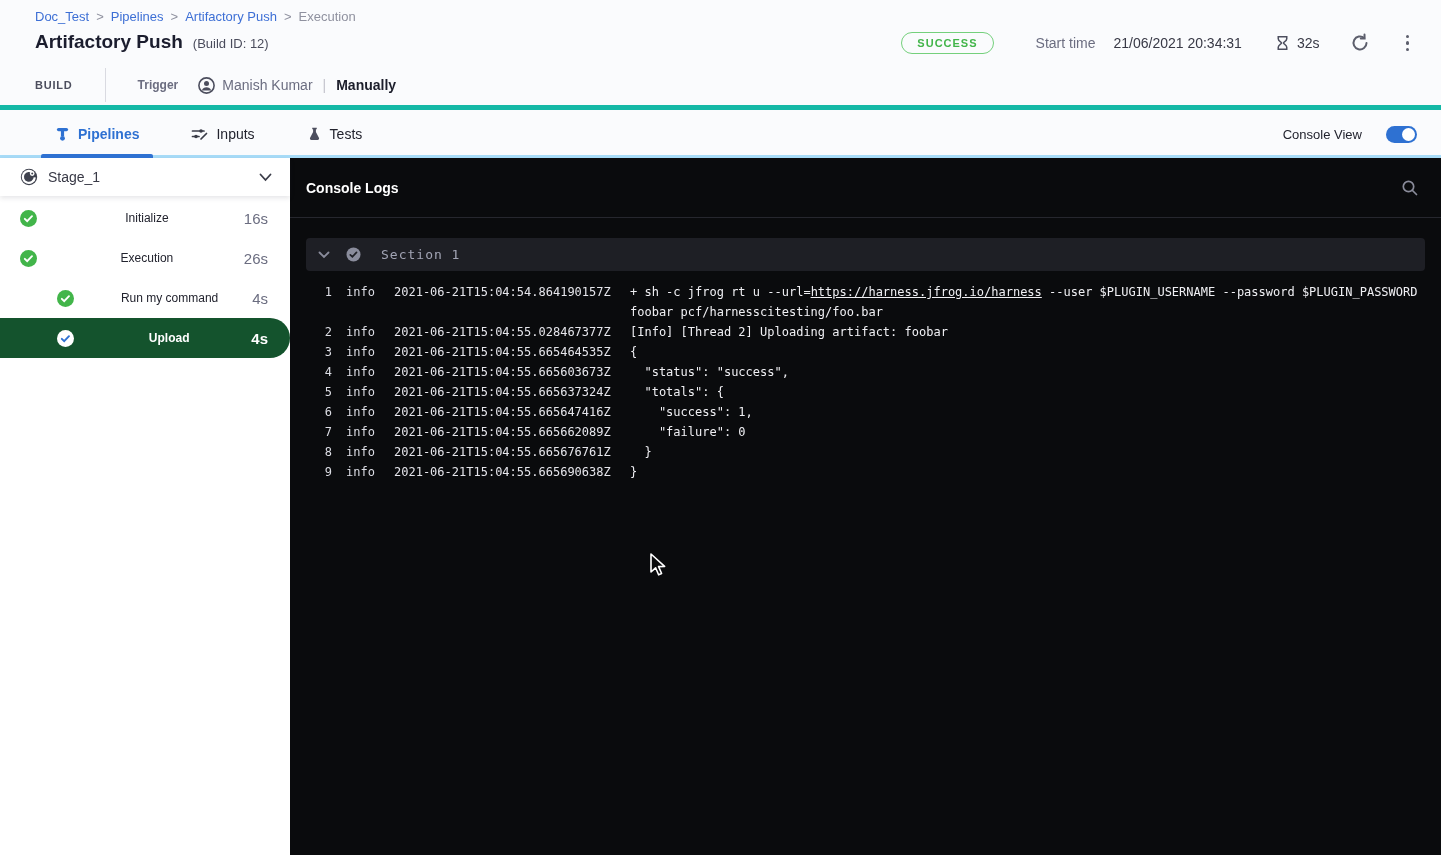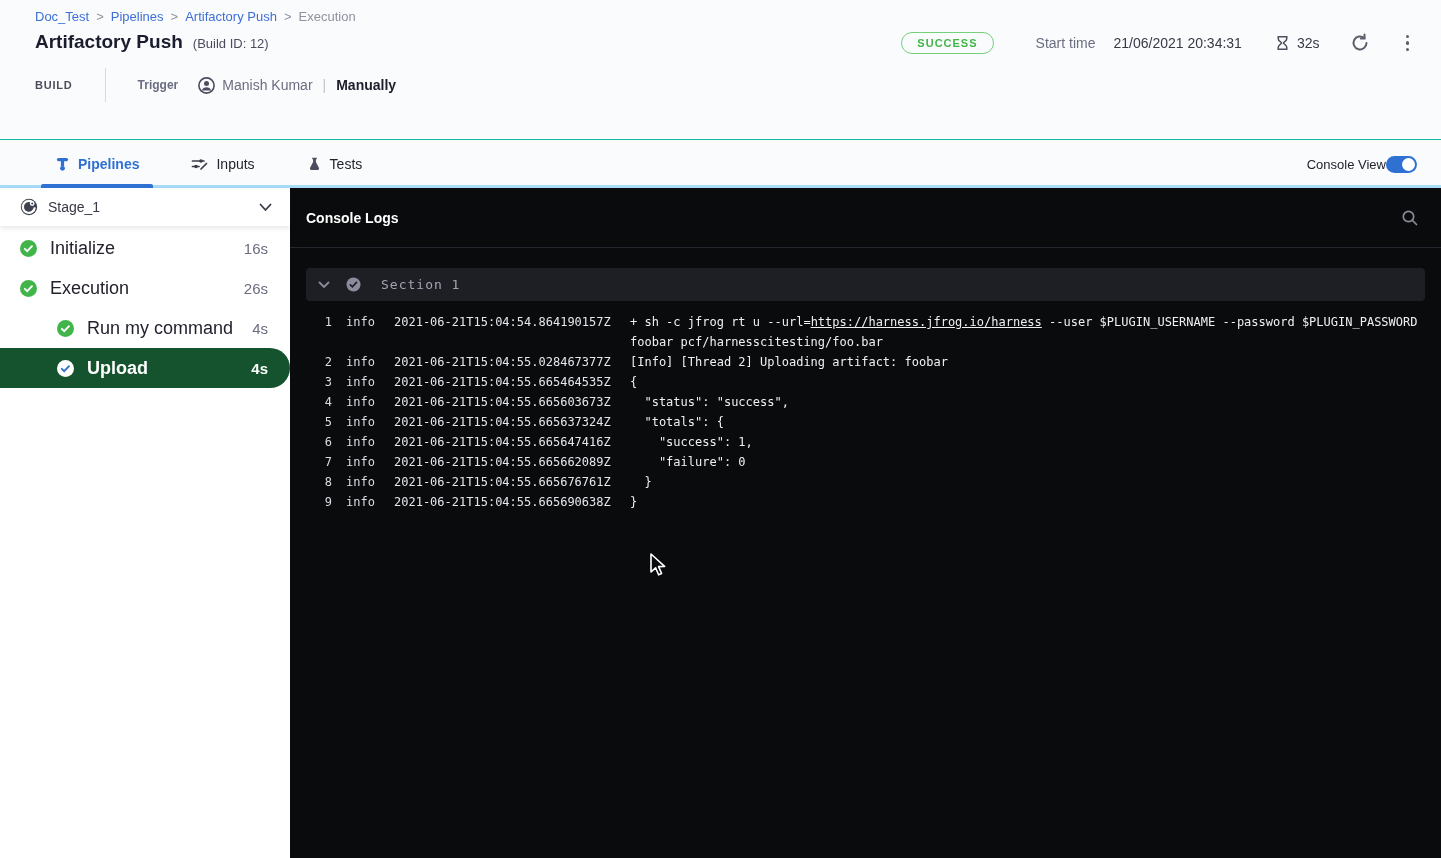--- a/index.html
+++ b/index.html
@@ -1,20 +1,20 @@
 <!DOCTYPE html>
 <html><head>
 <meta charset="utf-8">
 <style>
   * { box-sizing: border-box; margin: 0; padding: 0; }
   html,body { width:1441px; height:858px; overflow:hidden; }
   body { font-family:"Liberation Sans", sans-serif; background:#ffffff; position:relative; }
 
   
-  .top-header { height:140px; background:#fafbfd; border-bottom:1px solid #14b8a6; position:relative; }
+  .top-header { height:110px; background:#fafbfd; border-bottom:5px solid #14b8a6; position:relative; }
   .breadcrumb { position:absolute; left:35px; top:9px; font-size:13px; display:flex; gap:7px; align-items:center; }
   .breadcrumb .crumb-link { color:#3d6fd5; cursor:pointer; }
   .breadcrumb .crumb-sep { color:#8f919f; }
   .breadcrumb .crumb-current { color:#8f919f; }
 
   .title-row { position:absolute; left:35px; top:31px; display:flex; align-items:baseline; gap:10px; }
   .page-title { font-size:19px; font-weight:bold; color:#1b1d2e; }
   .build-id { font-size:13px; color:#4a4c5c; }
 
   .status-group { position:absolute; right:26px; top:31px; height:24px; display:flex; align-items:center; }
@@ -37,36 +37,36 @@
   .trigger-type { font-size:14px; font-weight:bold; color:#1c1e2b; }
 
   
   .tabbar { height:48px; background:#fafbfd; position:relative; display:flex; align-items:center; padding-left:55px; }
   .tabbar::after { content:""; position:absolute; left:0; right:0; bottom:0; height:3px; background:#a8dcf8; }
   .tab { display:flex; align-items:center; gap:8px; font-size:14px; color:#22232e; margin-right:52px;
          height:100%; position:relative; cursor:pointer; }
   .tab.active { color:#2e71d2; font-weight:bold; }
   .tab.active::after { content:""; position:absolute; left:-14px; right:-14px; bottom:0; height:4px;
                        background:#2e71d2; border-radius:2px 2px 0 0; z-index:2; }
-  .console-view { position:absolute; right:24px; display:flex; align-items:center; gap:0;text-align:right; }
+  .console-view { position:absolute; right:24px; display:flex; align-items:center; gap:24px;text-align:right; }
   .console-view-label { font-size:13px; color:#22232e; }
   .toggle { width:31px; height:17px; border-radius:9px; background:#2e71d2; position:relative; cursor:pointer; }
   .toggle .knob { position:absolute; right:2px; top:2px; width:13px; height:13px; border-radius:50%; background:#fff; }
 
   
   .main { display:flex; height:697px; }
 
   .sidebar { width:290px; background:#ffffff; position:relative; z-index:1; }
   .stage-header { height:38px; display:flex; align-items:center; padding:0 18px 0 20px; background:#fff;
                   box-shadow:0 2px 5px rgba(40,41,61,0.12); position:relative; z-index:3; cursor:pointer; }
   .stage-name { font-size:14px; color:#383946; margin-left:10px; flex:1; }
   .step-list { padding-top:2px; }
   .step { height:40px; display:flex; align-items:center; padding:0 22px 0 20px; cursor:pointer; }
   .step.indent { padding-left:57px; }
-  .step .step-label { margin-left:13px; font-size:18px; color:#22232e; flex:1; }
+  .step .step-label { margin-left:13px; font-size:12px; color:#22232e; flex:1;text-align:center; }
   .step .step-dur { font-size:15px; color:#6b6d80; }
   .step.selected { background:#14532d; border-radius:0 20px 20px 0; }
   .step.selected .step-label, .step.selected .step-dur { color:#ffffff; font-weight:bold; }
 
   .console { flex:1; background:#0a0b0d; position:relative; overflow:hidden; }
   .console-header { height:60px; display:flex; align-items:center; padding:0 22px 0 16px; border-bottom:1px solid #26272e; }
   .console-title { font-size:14px; font-weight:bold; color:#ffffff; flex:1; }
   .section-bar { margin:20px 16px 0 16px; height:33px; background:#1e1f25; border-radius:4px;
                  display:flex; align-items:center; padding:0 12px; cursor:pointer; }
   .section-title { font-family:"DejaVu Sans Mono", monospace; font-size:13px; color:#a2a4b4;

